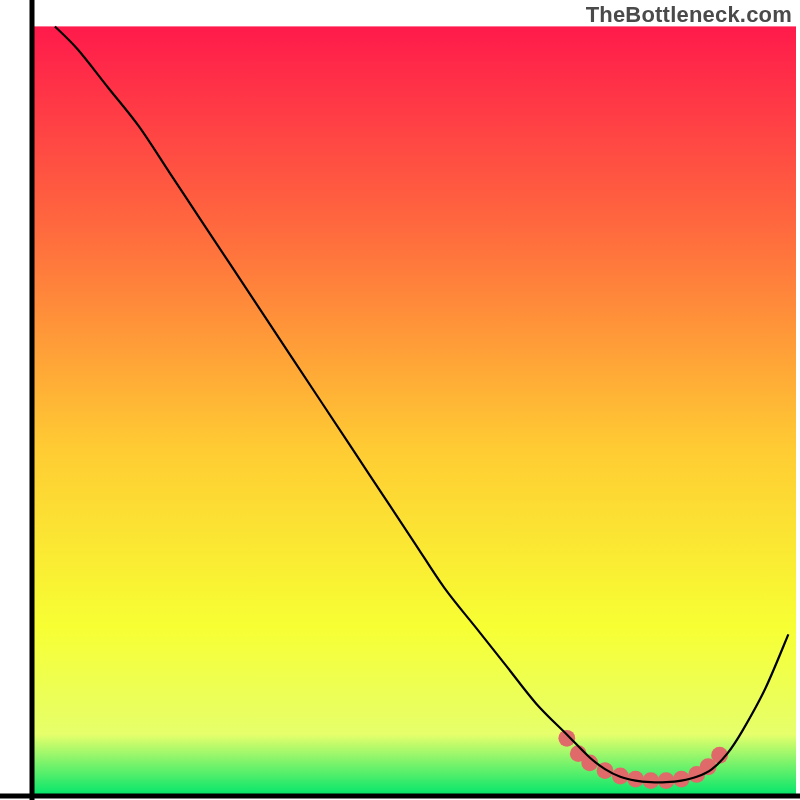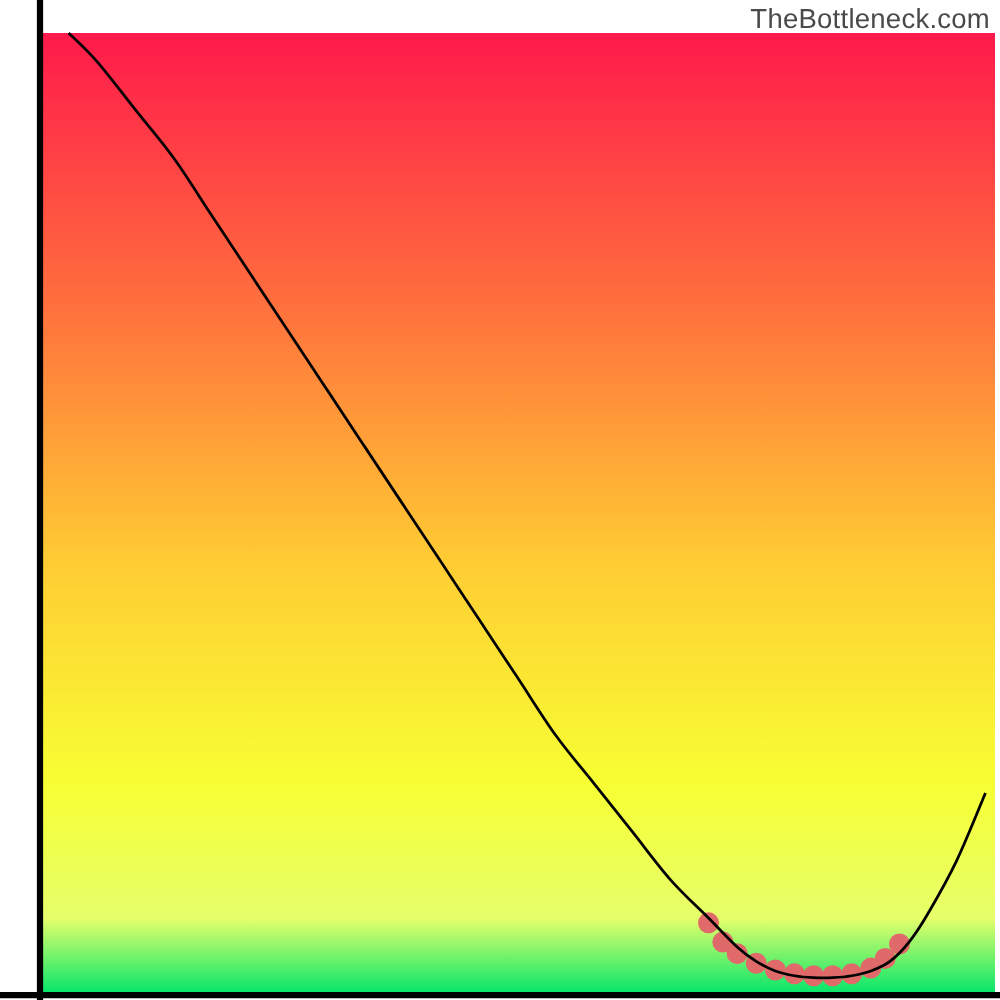--- a/index.html
+++ b/index.html
@@ -14,21 +14,21 @@
   .wrap {
     position: relative;
     width: 800px;
     height: 800px;
   }
   .watermark {
     position: absolute;
     top: 2px;
     right: 8px;
     font-size: 22px;
-    font-weight: 400;
+    font-weight: 700;
     color: #4a4a4a;
     letter-spacing: 0.2px;
     z-index: 10;
   }
   svg { display: block; }
 </style>
 </head>
 <body>
 
 <div class="wrap">

